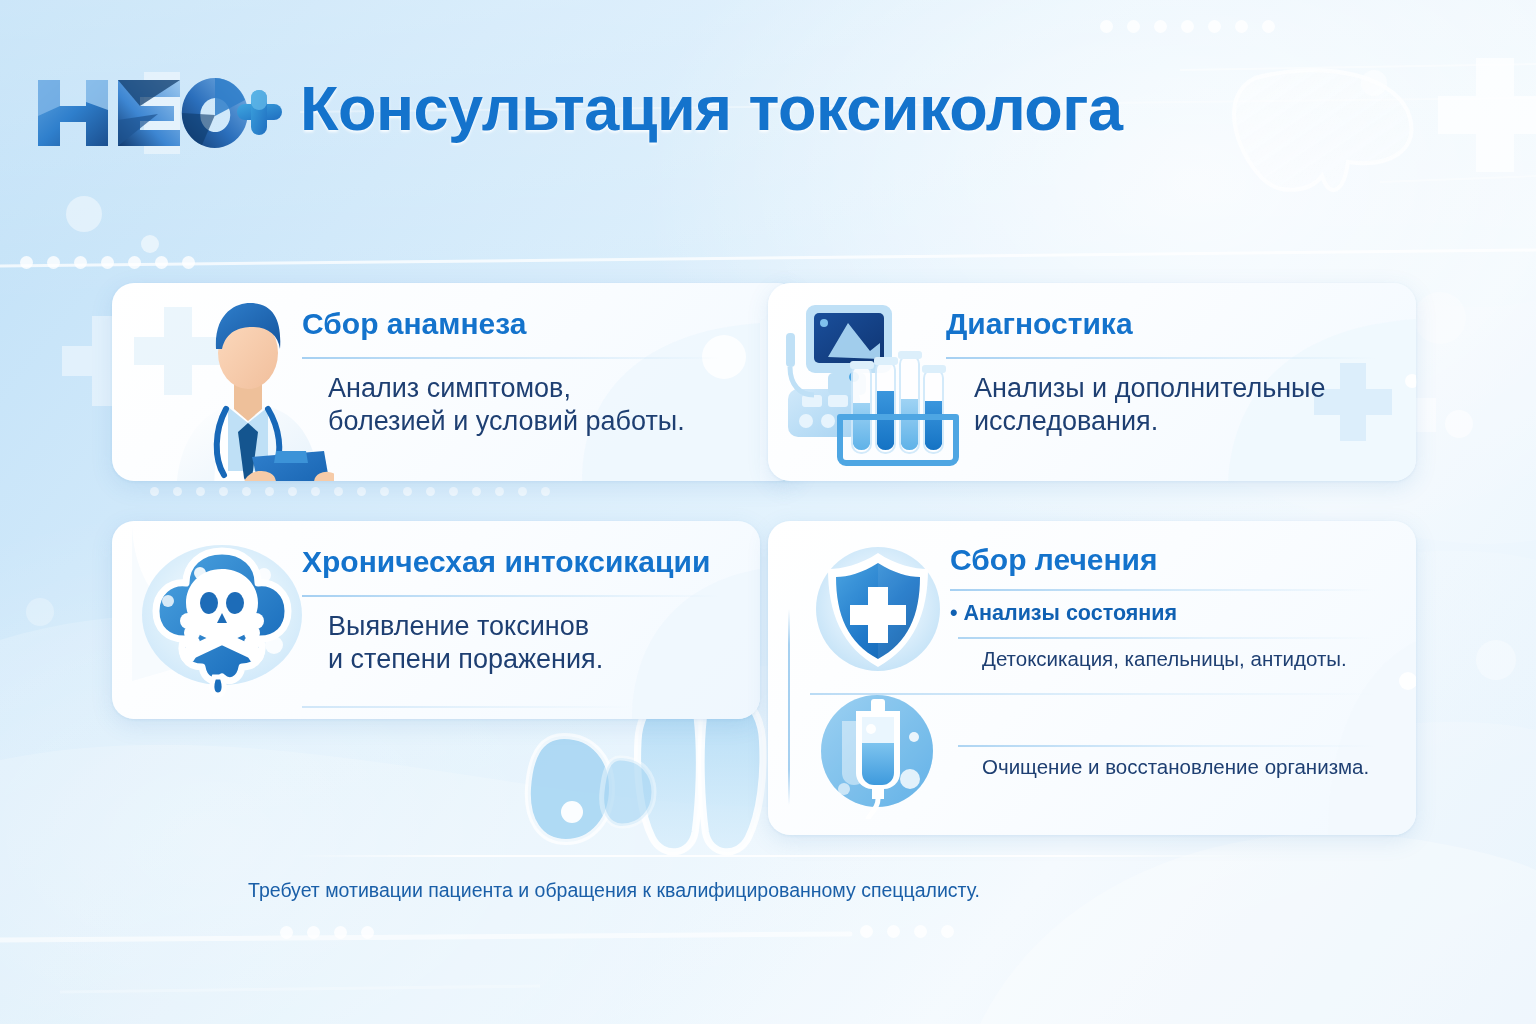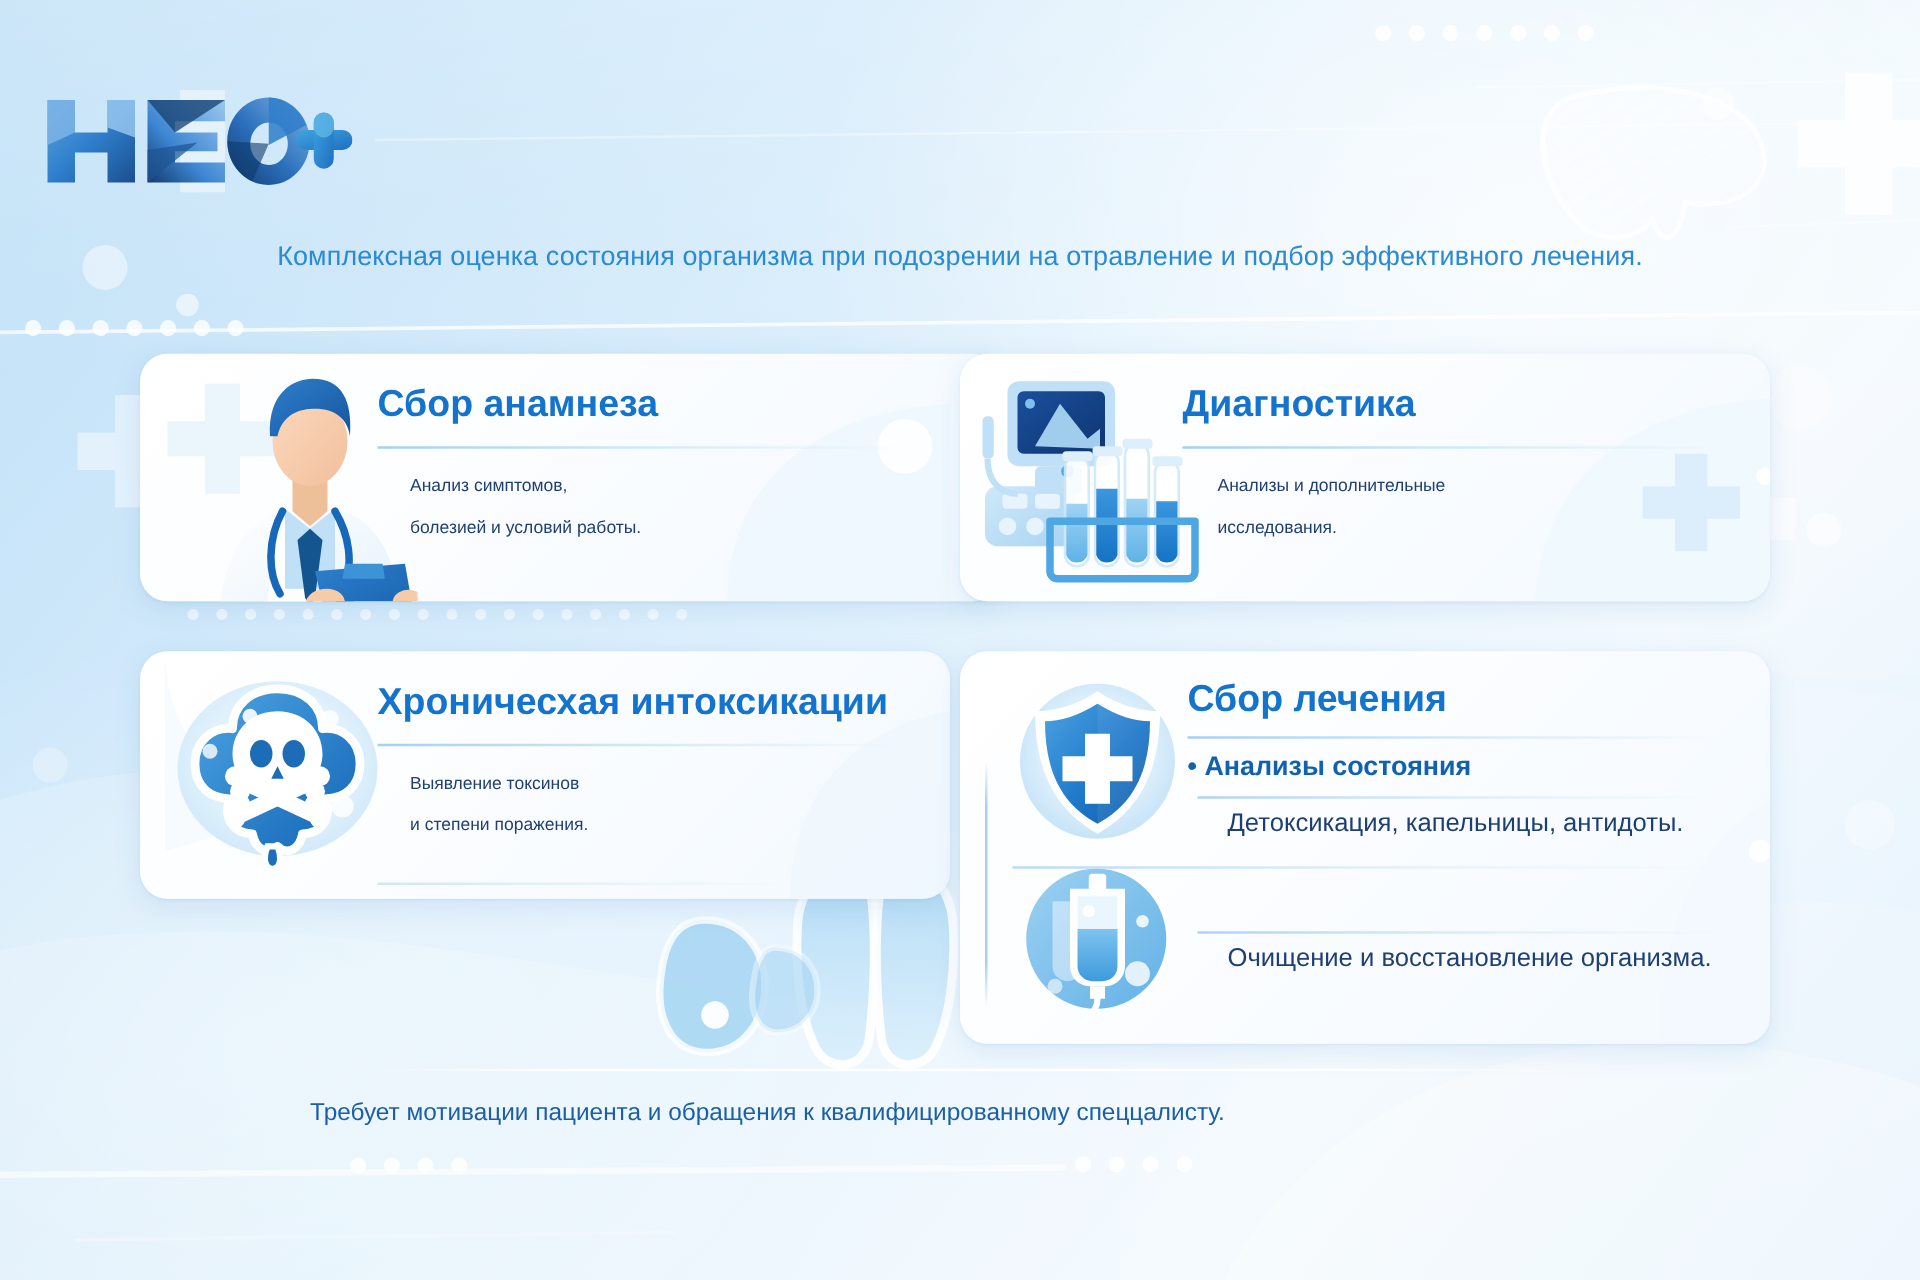--- a/index.html
+++ b/index.html
@@ -56,21 +56,21 @@
 
   .c-title{
     position:absolute; font-size:30px; font-weight:bold; color:#1473cc;
     white-space:nowrap;
   }
   .c-rule{
     position:absolute; height:2px;
     background:linear-gradient(90deg, rgba(150,200,240,.85) 0%, rgba(185,220,245,.55) 55%, rgba(220,238,250,0) 100%);
   }
   .c-body{
-    position:absolute; font-size:14px; color:#1e3f72; line-height:33px;
+    position:absolute; font-size:27px; color:#1e3f72; line-height:33px;
     white-space:pre-line;
   }
 
   
   .b-head{
     position:absolute; font-size:21.5px; font-weight:bold; color:#1061b3; white-space:nowrap;
   }
   .b-head .dot{ color:#1061b3; }
   .b-text{
     position:absolute; font-size:20.5px; color:#1e3f72; white-space:nowrap;
@@ -257,21 +257,21 @@
       <path d="M183,6 a33,35 0 0,1 30,22 l-30,16 Z" fill="#2f7ec9" opacity=".85"></path>
       <path d="M150,41 a33,35 0 0,0 20,32 l13,-30 Z" fill="#0e3a6b" opacity=".6"></path>
 
       <path d="M224,22 h16 a8,8 0 0,1 8,8 v3 h-4 v-3 a4,4 0 0,0 -4,-4 h-16 Z" fill="none"></path>
       <rect x="205" y="32" width="45" height="16" rx="8" fill="url(#lgD)"></rect>
       <rect x="219" y="18" width="16" height="45" rx="8" fill="url(#lgD)"></rect>
       <rect x="219" y="18" width="16" height="20" rx="8" fill="#63b8e8" opacity=".75"></rect>
     </svg>
   </div>
 
-  <div class="subtitle">Комплексная оценка состояния организма при подозрении на отравление и подбор эффективного лечения.</div>
+  <div class="title">Консультация токсиколога</div>
 </div>
 
 <div class="card" id="card1">
   <svg class="card-ghostcross" style="left:18px; top:20px;" width="96" height="96" viewBox="0 0 96 96">
     <path d="M34,4 h28 v30 h30 v28 h-30 v30 h-28 v-30 h-30 v-28 h30 z" fill="#dcefFB"></path>
   </svg>
   <svg style="position:absolute; left:0; top:0;" width="648" height="198" viewBox="0 0 648 198">
     <path d="M470,198 C470,110 530,48 648,40 L648,198 Z" fill="#eef7fe" opacity=".9"></path>
     <circle cx="612" cy="74" r="22" fill="#ffffff" opacity=".8"></circle>
   </svg>

